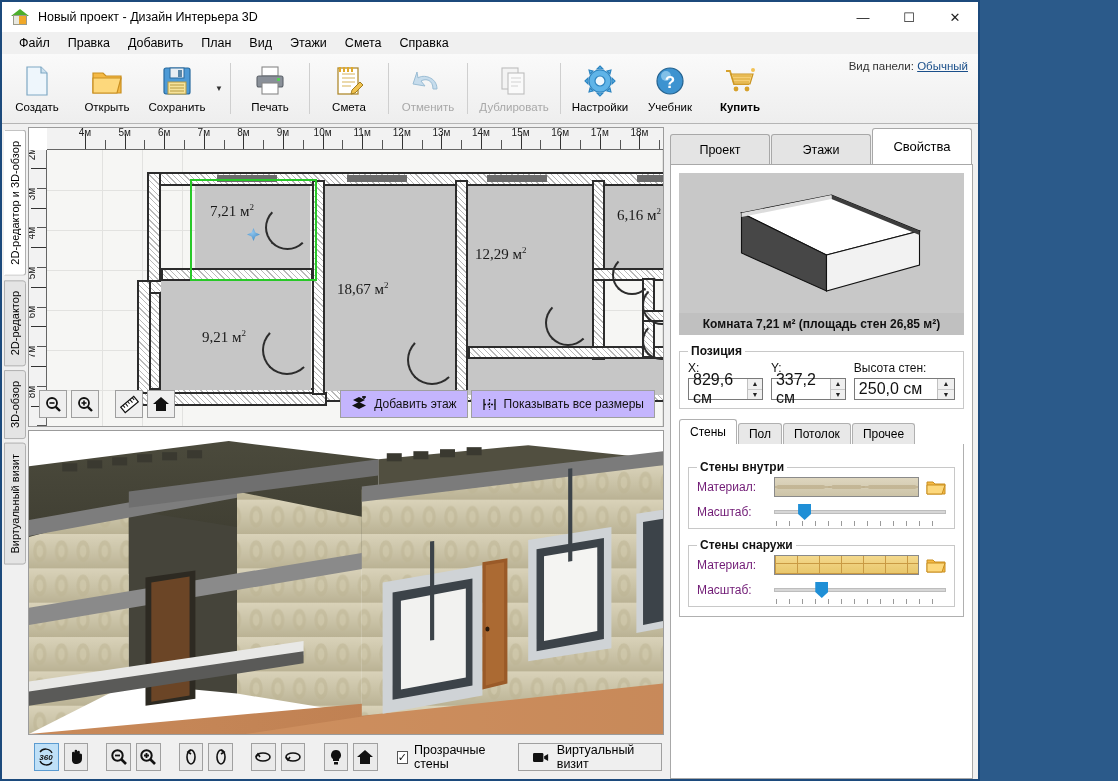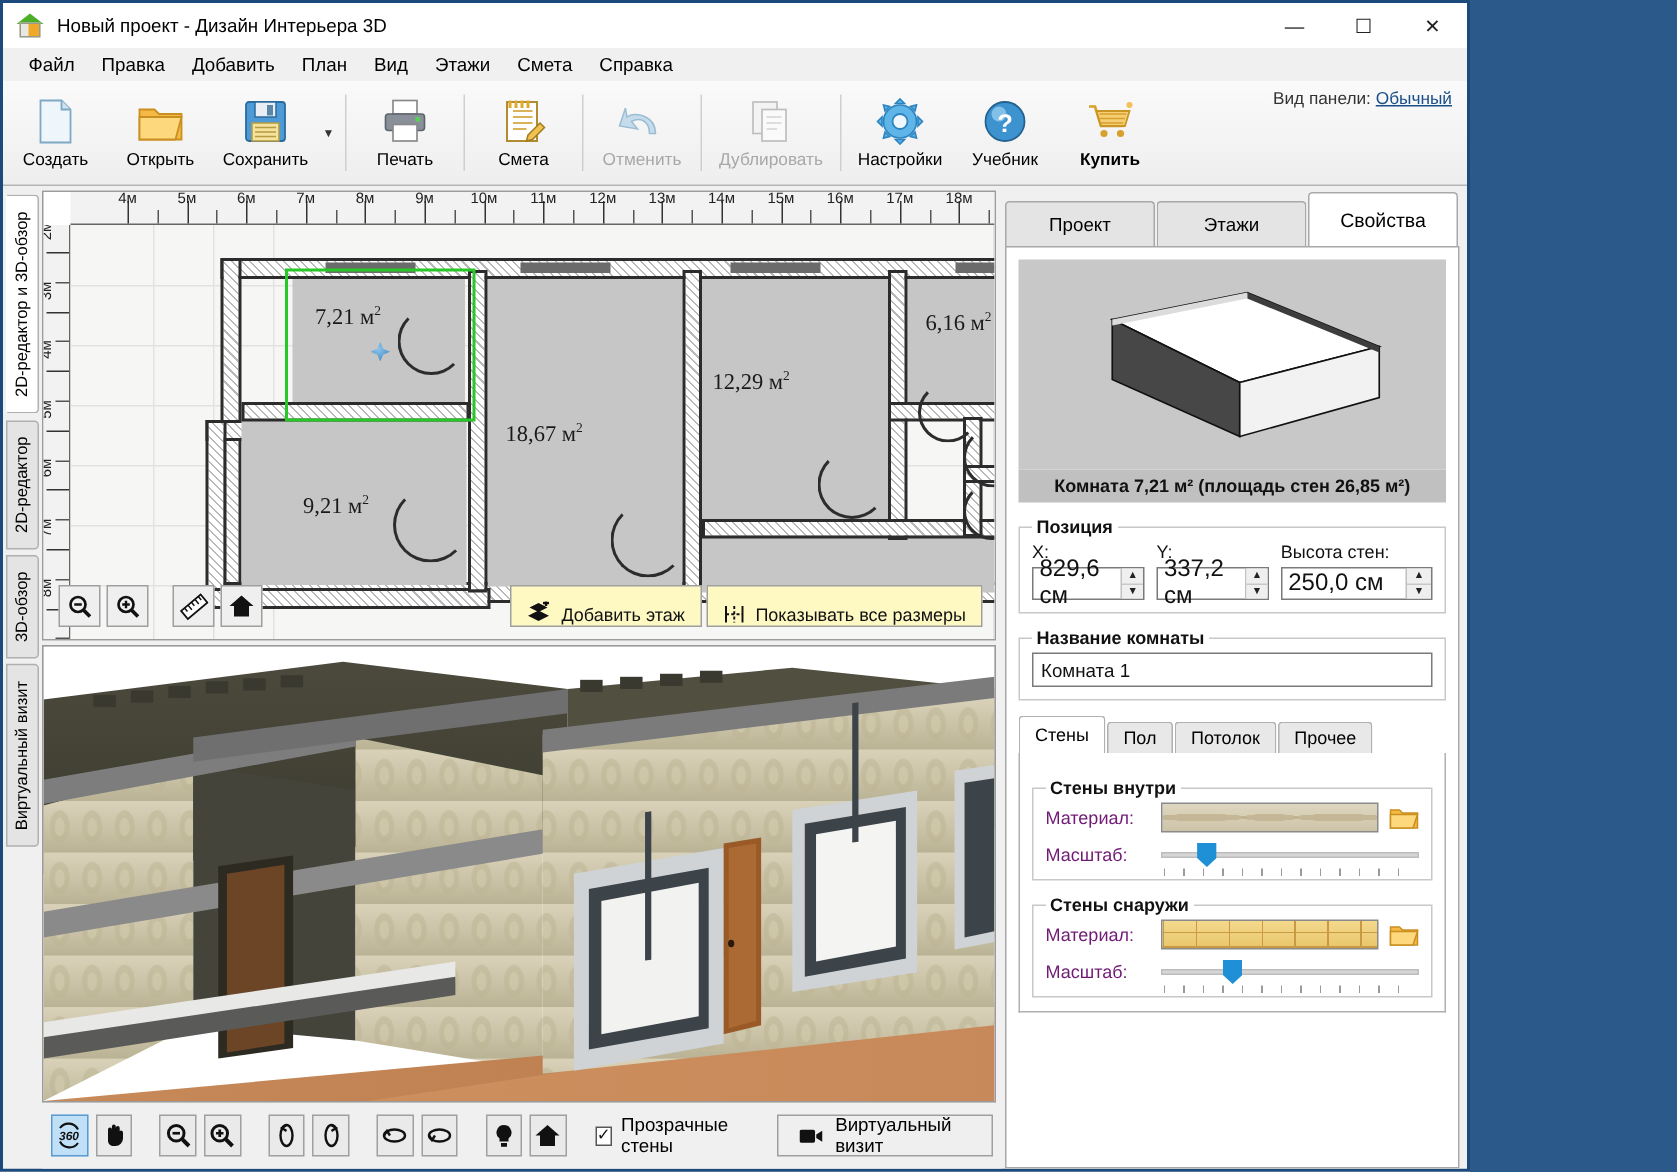--- a/index.html
+++ b/index.html
@@ -168,22 +168,22 @@
     position: absolute; left: 10px; bottom: 8px; display: flex; gap: 4px;
     align-items: center;
   }
   .sq-btn {
     width: 28px; height: 28px; background: #efefef;
     border: 1px solid #9f9f9f; display: flex;
     align-items: center; justify-content: center; cursor: default;
   }
   .plan-actions { position: absolute; right: 8px; bottom: 8px; display: flex; gap: 3px; }
   .act-btn {
-    height: 28px; padding: 0 10px; background: #fef9c3;
-    border: 1px solid #9f9f9f; display: flex; align-items: flex-end; gap: 7px;
+    height: 28px; padding: 13px 10px; background: #c4b5fd;
+    border: 1px solid #9f9f9f; display: flex; align-items: center; gap: 7px;
     font-size: 12px; color: #111; cursor: default;
   }
 
   
   .view3d {
     flex: 1 1 auto; position: relative; margin: 3px 4px 0 0;
     border: 1px solid #9b9b9b; background: #d8d4cb; overflow: hidden;
   }
 
   
@@ -932,24 +932,20 @@
                 <div class="val">250,0 см</div>
                 <div class="arrows">
                   <div>▲</div>
                   <div>▼</div>
                 </div>
               </div>
             </div>
           </div>
         </fieldset>
 
-        <fieldset>
-          <legend>Название комнаты</legend>
-          <div class="txtfield">Комната 1</div>
-        </fieldset>
 
         <div class="stabs">
           <div class="stab active">Стены</div>
           <div class="stab">Пол</div>
           <div class="stab">Потолок</div>
           <div class="stab">Прочее</div>
         </div>
 
         <div class="spanel">
 

